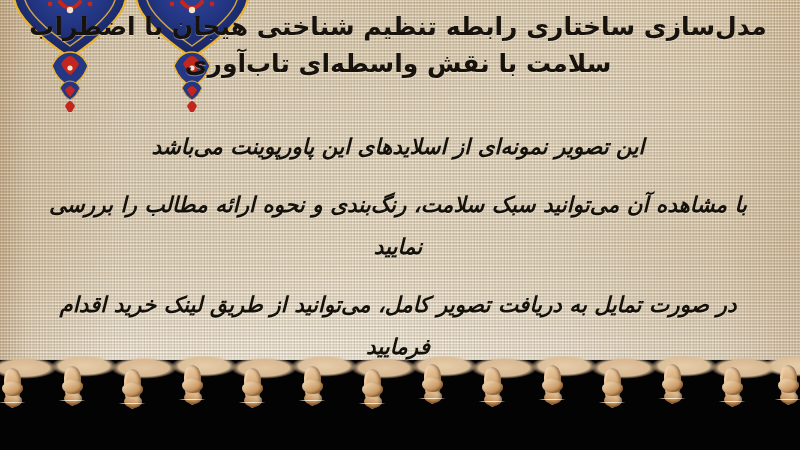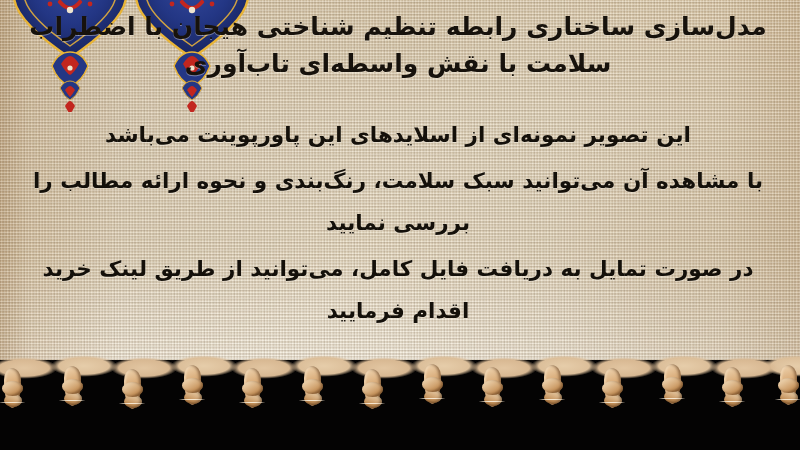--- a/index.html
+++ b/index.html
@@ -144,21 +144,21 @@
   }
   .title .l2{display:block;}
   .body-text{
     position:absolute;right:20px;top:110px;width:764px;
     text-align:center;
     color:#14100a;
     font-size:21.5px;line-height:42px;
     font-weight:700;
     text-shadow:0 1px 0 rgba(255,250,240,.34);
   }
-  .body-text p{margin:4px;}
+  .body-text p{margin:16px;font-style:italic;}
 </style>
 </head>
 <body>
 
 <div id="slide">
 
   <div class="canvas-bg"></div>
   <div class="weave"></div>
   <div class="weave2"></div>
   <div class="grain"></div>
@@ -332,17 +332,17 @@
   <div class="text-layer">
 
     <div class="title">
       <span class="l1">مدل‌سازی ساختاری رابطه تنظیم شناختی هیجان با اضطراب</span>
       <span class="l2">سلامت با نقش واسطه‌ای تاب‌آوری</span>
     </div>
 
     <div class="body-text">
       <p>این تصویر نمونه‌ای از اسلایدهای این پاورپوینت می‌باشد</p>
       <p>با مشاهده آن می‌توانید سبک سلامت، رنگ‌بندی و نحوه ارائه مطالب را بررسی نمایید</p>
-      <p>در صورت تمایل به دریافت فایل کامل، می‌توانید از طریق لینک خرید اقدام فرمایید</p>
+      <p>در صورت تمایل به دریافت تصویر کامل، می‌توانید از طریق لینک خرید اقدام فرمایید</p>
     </div>
 
   </div>
 </div>
 
 </body></html>

